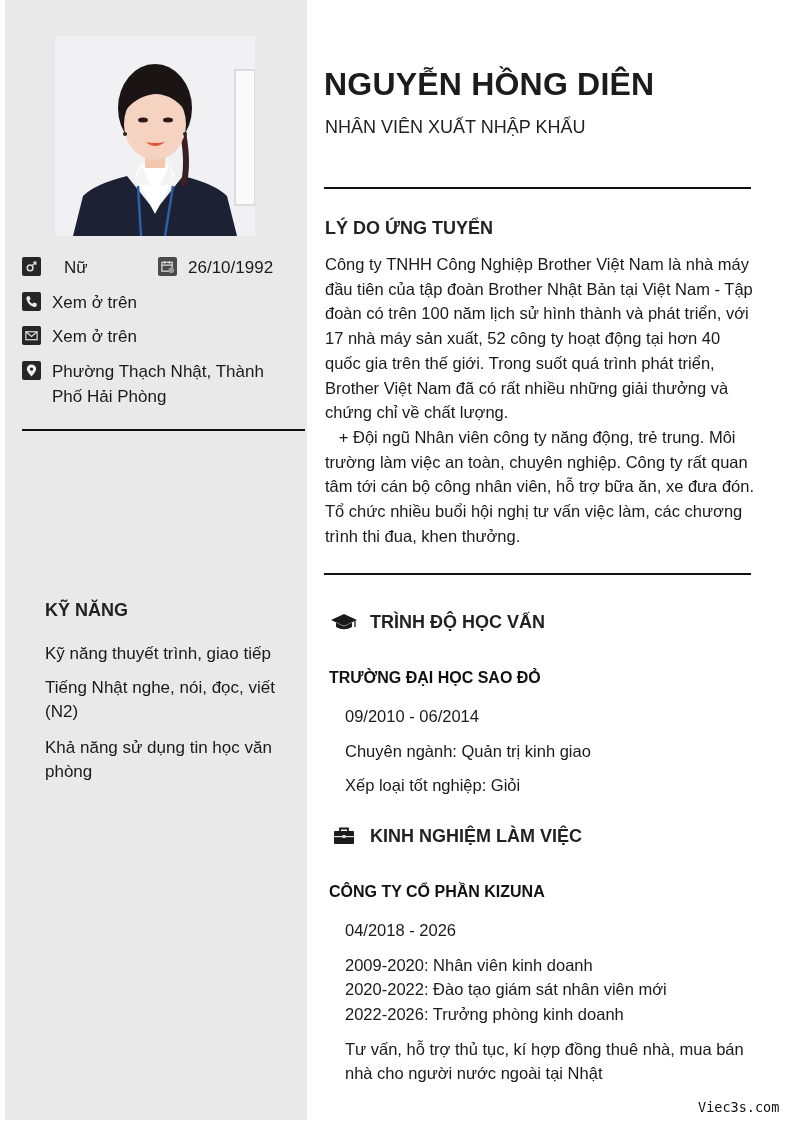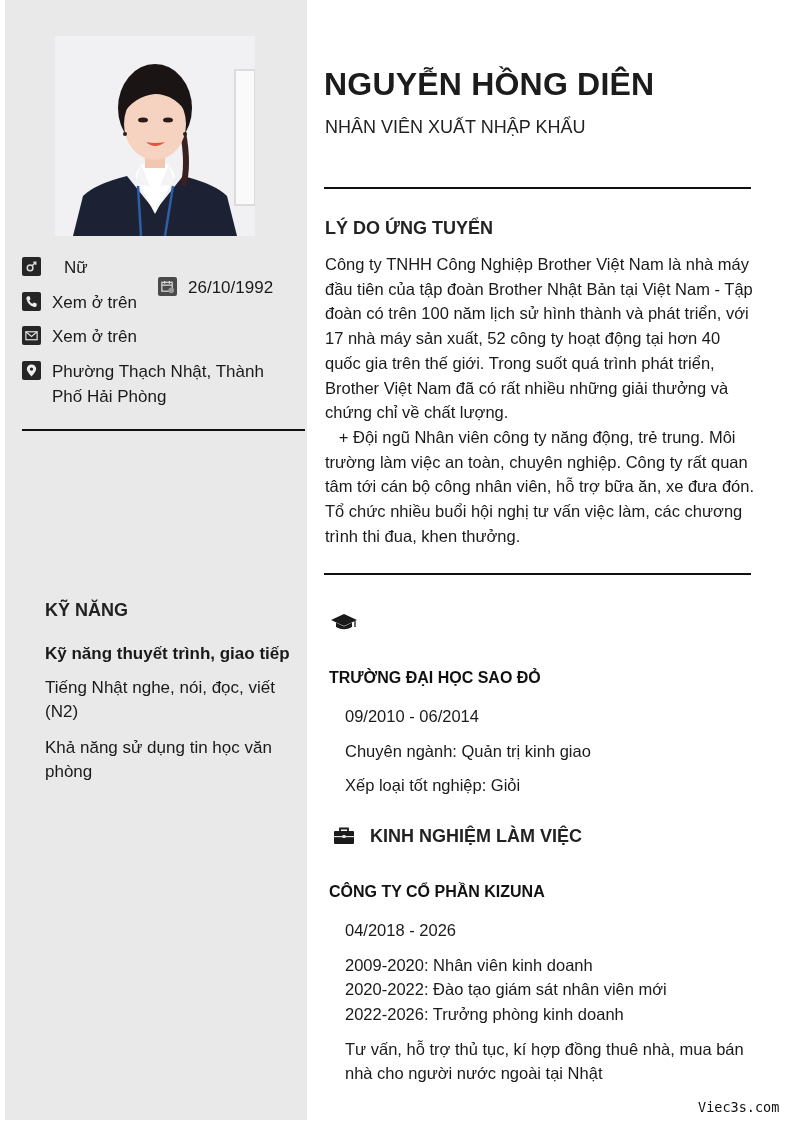--- a/index.html
+++ b/index.html
@@ -74,21 +74,21 @@
 <div class="contact-row" style="left:22px; top:255px;gap:12px;">
   <span class="cicon">
     <svg viewBox="0 0 16 16">
         <circle cx="6.5" cy="9.5" r="3" fill="none" stroke="#ddd" stroke-width="1.6"></circle>
         <path d="M8.7 7.3 L12.5 3.5 M10 3.5 H12.5 V6" stroke="#ddd" stroke-width="1.6" fill="none"></path>
       </svg>
   </span>
   <span>Nữ</span>
 </div>
 
-<div class="contact-row" style="left:158px; top:255px;margin-top:20px;">
+<div class="contact-row" style="left:158px; top:255px;">
   <span class="cicon" style="background:#4a4a4a;">
     <svg viewBox="0 0 16 16">
         <rect x="2" y="3.5" width="11" height="9.5" fill="none" stroke="#ddd" stroke-width="1.3"></rect>
         <path d="M2 6.5 H13 M5 2 V5 M10 2 V5" stroke="#ddd" stroke-width="1.3"></path>
         <circle cx="12" cy="12" r="3" fill="#9a9a9a"></circle>
       </svg>
   </span>
   <span>26/10/1992</span>
 </div>
 
@@ -117,21 +117,21 @@
         <path d="M8 14.5 Q3 9 3 6.5 A5 5 0 0 1 13 6.5 Q13 9 8 14.5 Z" fill="#eee"></path>
         <circle cx="8" cy="6.5" r="1.8" fill="#262626"></circle>
       </svg>
   </span>
   <span>Phường Thạch Nhật, Thành Phố Hải Phòng</span>
 </div>
 
 <div class="rule" style="left:22px; top:429px; width:283px;"></div>
 
 <div class="skills-title">KỸ NĂNG</div>
-<div class="skill" style="top:642px;font-weight:bold;">Kỹ năng thuyết trình, giao tiếp</div>
+<div class="skill" style="top:642px;">Kỹ năng thuyết trình, giao tiếp</div>
 <div class="skill" style="top:676px; width:240px;">Tiếng Nhật nghe, nói, đọc, viết (N2)</div>
 <div class="skill" style="top:736px; width:245px;">Khả năng sử dụng tin học văn phòng</div>
 
 <div class="name">NGUYỄN HỒNG DIÊN</div>
 <div class="role">NHÂN VIÊN XUẤT NHẬP KHẨU</div>
 
 <div class="rule" style="left:324px; top:187px; width:427px;"></div>
 
 <div class="sec-title" style="left:325px; top:218px;">LÝ DO ỨNG TUYỂN</div>
 <div class="reason">
@@ -142,20 +142,21 @@
 <div class="rule" style="left:324px; top:573px; width:427px;"></div>
 
 <div class="sec-head" style="top:611px;">
   <span class="hicon">
     <svg width="28" height="20" viewBox="0 0 28 20">
         <path d="M14 2 L27 8 L14 14 L1 8 Z" fill="#1a1a1a"></path>
         <path d="M6 10.5 V15 Q14 19.5 22 15 V10.5 L14 14.5 Z" fill="#1a1a1a"></path>
         <path d="M25 9 V15" stroke="#1a1a1a" stroke-width="1.3"></path>
       </svg>
   </span>
+  <span class="htext">TRÌNH ĐỘ HỌC VẤN</span>
 </div>
 
 <div class="entry-title" style="top:669px;">TRƯỜNG ĐẠI HỌC SAO ĐỎ</div>
 <div class="line" style="top:704px;">09/2010 - 06/2014</div>
 <div class="line" style="top:739px;">Chuyên ngành: Quản trị kinh giao</div>
 <div class="line" style="top:773px;">Xếp loại tốt nghiệp: Giỏi</div>
 
 <div class="sec-head" style="top:825px;">
   <span class="hicon">
     <svg width="22" height="20" viewBox="0 0 22 20">

